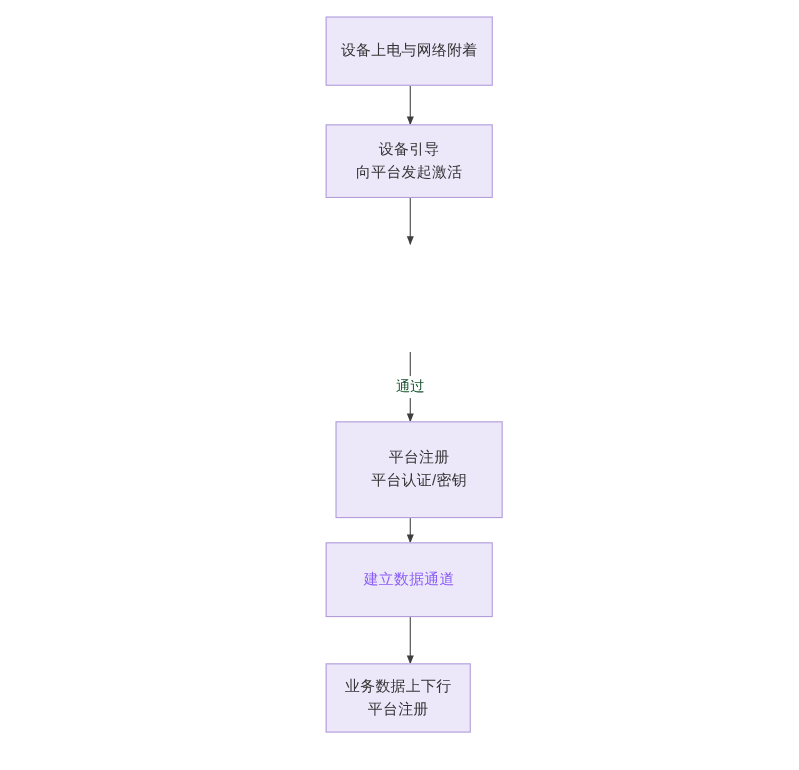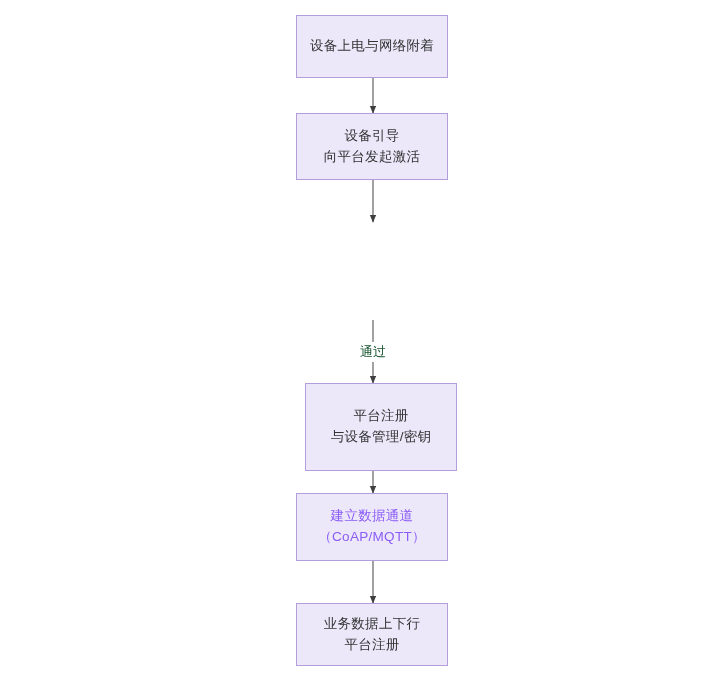--- a/index.html
+++ b/index.html
@@ -106,28 +106,27 @@
   </div>
 
   <div class="node node-process" style="left: 296px; top: 113px; width: 152px; height: 67px; background: rgb(236, 232, 250); border-color: rgb(179, 157, 219); color: rgb(51, 51, 51);">
     <span class="node-text">设备引导</span>
     <span class="node-text">向平台发起激活</span>
   </div>
 
 
   <div class="node node-process" style="left: 305px; top: 383px; width: 152px; height: 88px; background: rgb(236, 232, 250); border-color: rgb(179, 157, 219); color: rgb(51, 51, 51);">
     <span class="node-text">平台注册</span>
-    <span class="node-text">与设备管理/密钥</span>
+    <span class="node-text">平台认证/密钥</span>
   </div>
 
   <div class="node node-process" style="left: 296px; top: 493px; width: 152px; height: 68px; background: rgb(236, 232, 250); border-color: rgb(179, 157, 219); color: #8b5cf6;">
     <span class="node-text">建立数据通道</span>
-    <span class="node-text">（CoAP/MQTT）</span>
   </div>
 
-  <div class="node node-process" style="left: 296px; top: 603px; width: 152px; height: 63px; background: rgb(236, 232, 250); border-color: rgb(179, 157, 219); color: rgb(51, 51, 51);">
+  <div class="node node-process" style="left: 296px; top: 603px; width: 132px; height: 63px; background: rgb(236, 232, 250); border-color: rgb(179, 157, 219); color: rgb(51, 51, 51);">
     <span class="node-text">业务数据上下行</span>
     <span class="node-text">平台注册</span>
   </div>
 
   <span class="edge-label" style="left: 373px; top: 352px; color: #14532d; background: rgb(255, 255, 255);">通过</span>
 
 </div>
 
 </body></html>

